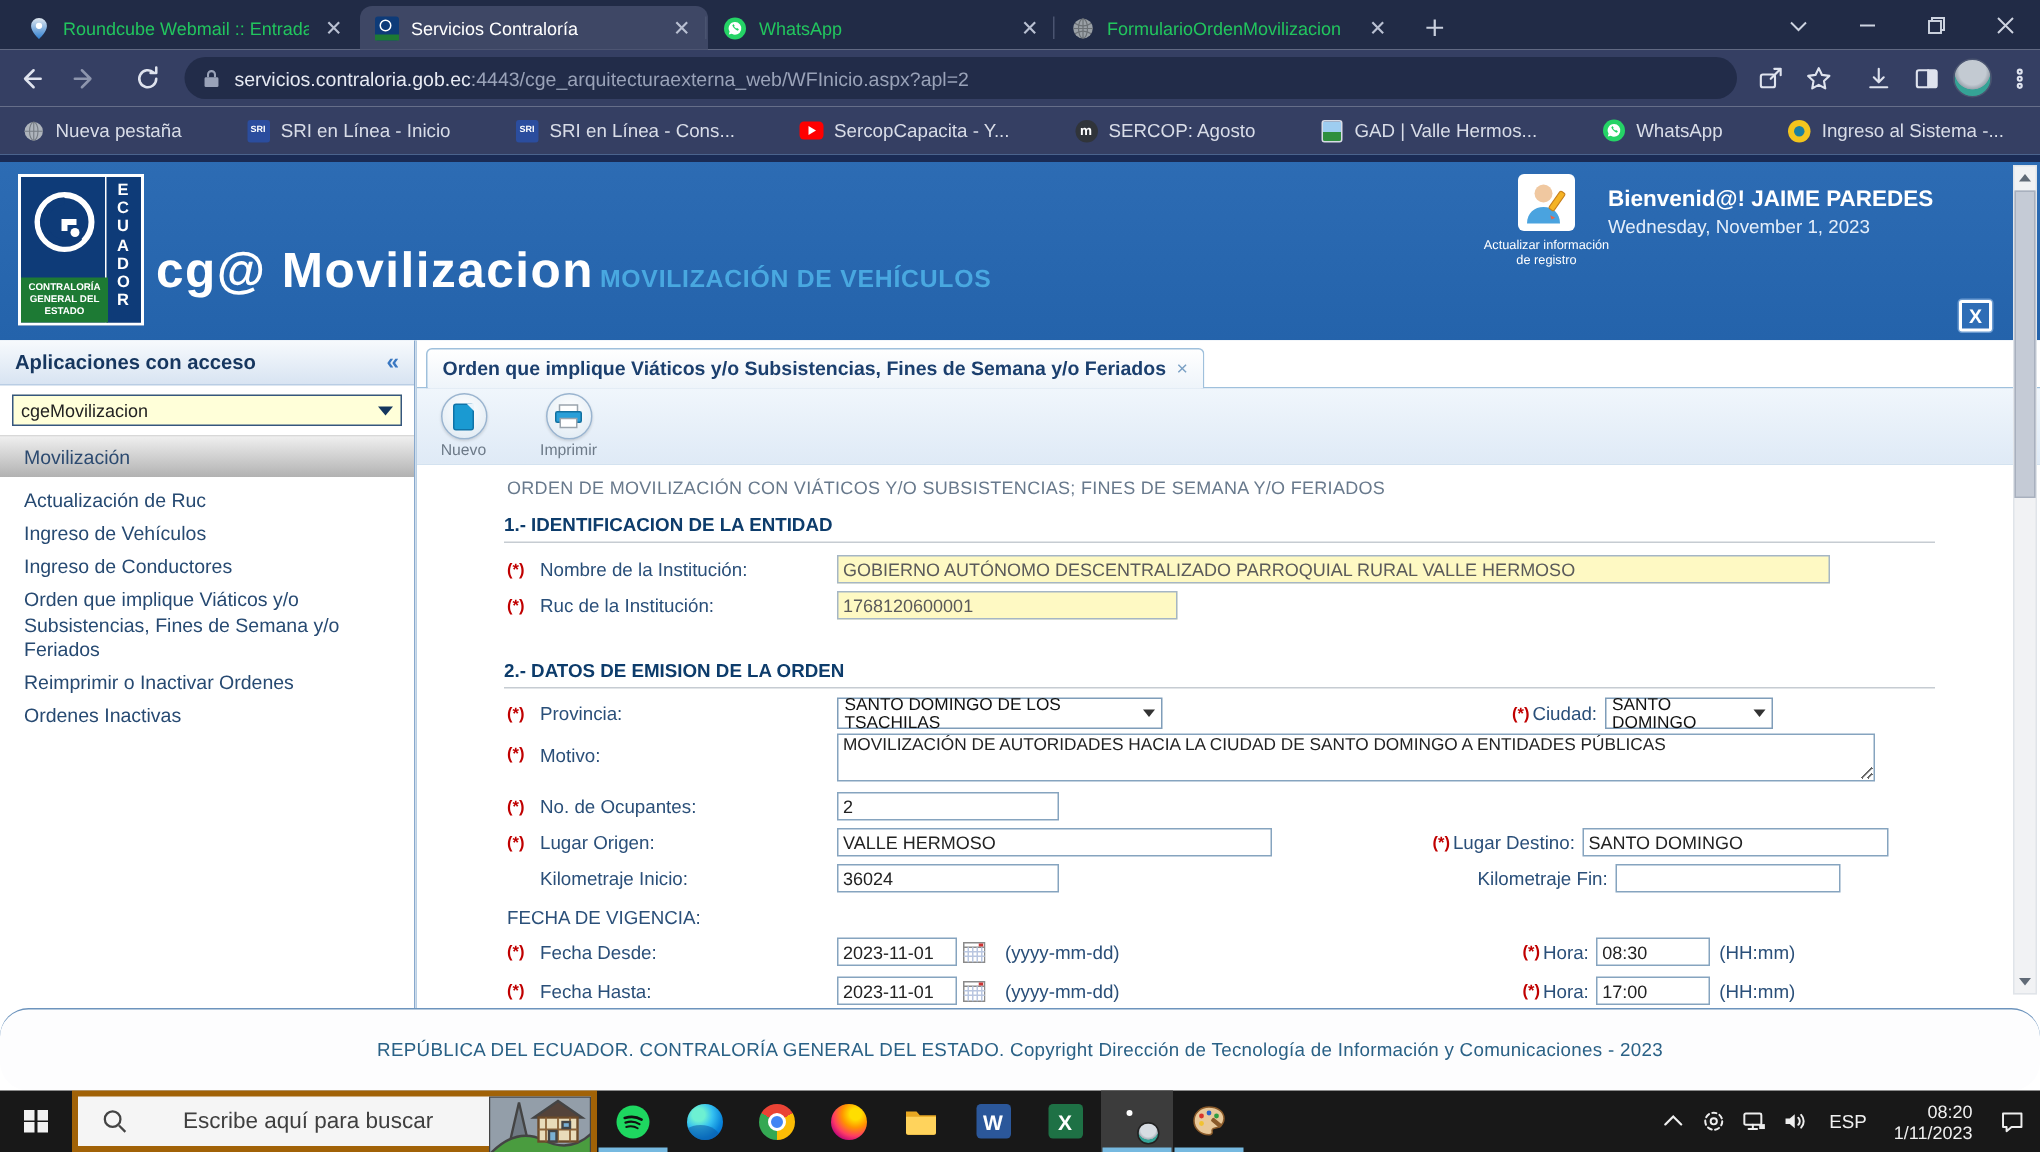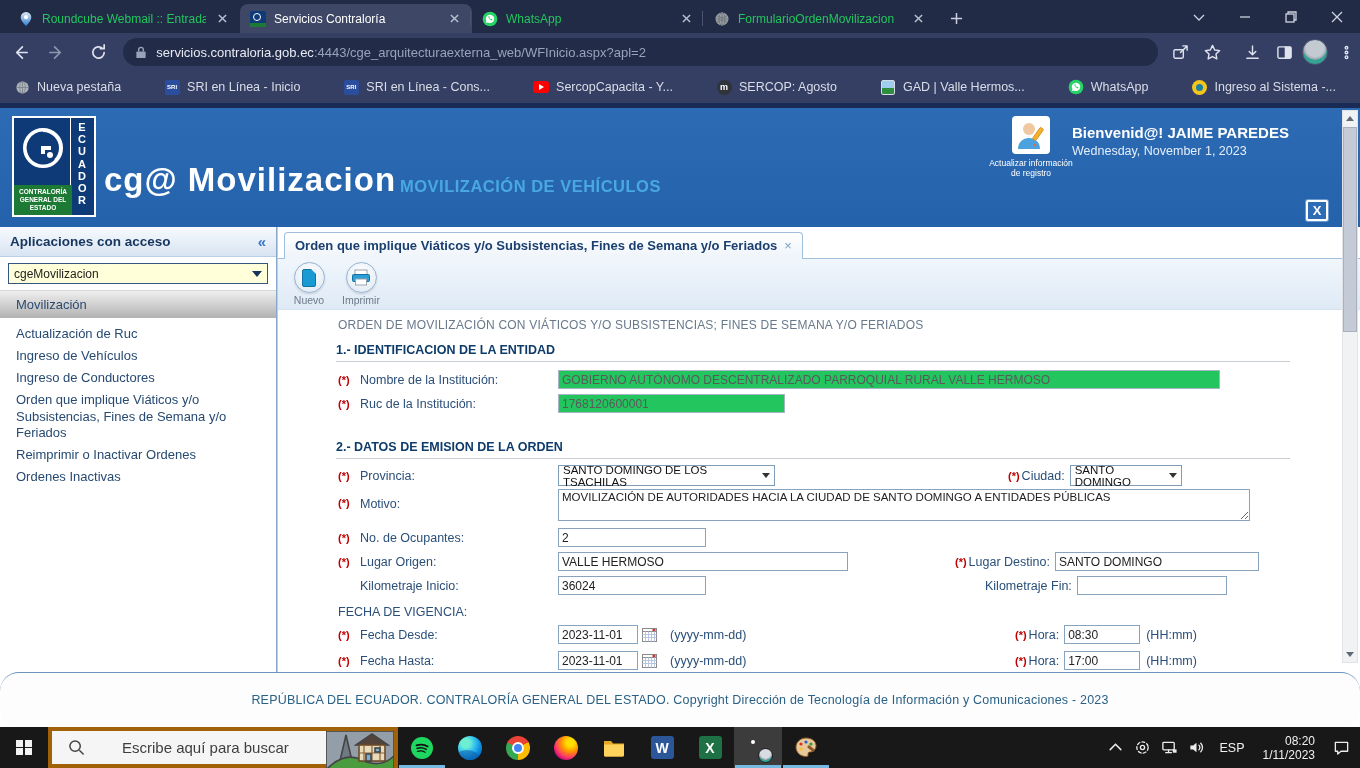--- a/index.html
+++ b/index.html
@@ -79,36 +79,36 @@
   .sb-collapse { color:#3a78c2; font-size:15px; font-weight:bold; }
   .sb-select { margin:6px 8px 0 8px; height:21px; background:#ffffd9; border:1px solid #35567e; display:flex; align-items:center; justify-content:space-between; padding:0 5px; font-size:12px; color:#222; }
   .sb-section { margin-top:6px; height:28px; background:linear-gradient(180deg,#efefef,#b2b2b2); display:flex; align-items:center; padding:0 16px; font-size:13px; color:#2c4a70; border-top:1px solid #d8d8d8; }
   .sb-items { list-style:none; margin-top:8px; padding:0 14px 0 16px; }
   .sb-items li { font-size:13px; line-height:16.5px; color:#274a72; margin-bottom:5.5px; cursor:pointer; }
 
   .main { flex:1; border-left:1px solid #b9cfe4; position:relative; background:#fff; }
   .tabrow { height:32px; background:#fff; border-bottom:1px solid #9fc0dc; padding-left:6px; display:flex; align-items:flex-end; }
   .mtab { display:flex; align-items:center; gap:7px; border:1px solid #9fc0dc; border-bottom:none; border-radius:4px 4px 0 0; background:linear-gradient(180deg,#ffffff,#eef4fa); padding:5px 10px 6px 10px; font-size:13px; font-weight:bold; color:#1b3f6e; position:relative; top:1px; }
   .mtab .x { color:#7aa0c4; font-weight:normal; font-size:13px; }
-  .tstrip { height:51px; background:linear-gradient(180deg,#f0f6fc,#dfeaf6); border-bottom:1px solid #d3e2f0; display:flex; padding:3px 0 0 8px; gap:6px; }
+  .tstrip { height:51px; background:linear-gradient(180deg,#f0f6fc,#dfeaf6); border-bottom:1px solid #d3e2f0; display:flex; padding:3px 0 0 8px; gap:24px; }
   .tbtn { width:46px; display:flex; flex-direction:column; align-items:center; }
   .tbtn .circ { width:31px; height:31px; border-radius:50%; border:1px solid #9ab4cf; background:radial-gradient(circle at 50% 35%,#ffffff,#dce8f2); display:flex; align-items:center; justify-content:center; box-shadow:0 1px 2px rgba(0,0,0,.15); }
   .tbtn .lbl { font-size:10.5px; color:#6d7a88; margin-top:1px; }
   .ic-doc { width:14px; height:18px; background:#1a9ad2; border:1px solid #0f73a8; border-radius:2px; position:relative; }
   .ic-doc::after { content:""; position:absolute; right:-1px; top:-1px; border-left:5px solid transparent; border-top:5px solid #eaf4fb; }
 
   .fc { position:relative; margin-left:58px; width:954px; height:362px; font-size:12.5px; color:#2a4f79; }
   .fr { position:absolute; left:0; width:100%; height:21px; display:flex; align-items:center; }
   .ftitle { position:absolute; top:8px; left:2px; color:#68798c; font-size:12px; letter-spacing:0.2px; }
   .sech { position:absolute; left:0; width:100%; font-weight:bold; color:#0d3c6b; font-size:12.5px; border-bottom:1px solid #c6ccd2; padding-bottom:4px; }
   .req { color:#c00000; font-weight:bold; font-size:11px; width:18px; flex:0 0 18px; margin-left:2px; }
   .noreq { width:18px; flex:0 0 18px; margin-left:2px; }
   .flabel { margin-left:4px; }
   .fi { position:absolute; height:19px; border:1px solid #86a4bf; font-family:"Liberation Sans",sans-serif; font-size:12px; color:#222; padding:1px 3px; background:#fff; }
-  .fi:disabled { background:#22c55e; color:#5a5a5a; border-color:#a5b6c5; }
+  .fi:disabled { background:#fef9c3; color:#5a5a5a; border-color:#a5b6c5; }
   .fsel { position:absolute; height:21px; border:1px solid #7f9db9; background:#fff; display:flex; align-items:center; justify-content:space-between; font-size:11.5px; color:#111; padding:0 4px; }
   .tri { width:0; height:0; border-left:4px solid transparent; border-right:4px solid transparent; border-top:5px solid #333; margin-left:6px; }
   .tri.big { border-left-width:5px; border-right-width:5px; border-top-width:6px; border-top-color:#14365e; }
   .rgrp { position:absolute; display:flex; align-items:center; height:21px; }
   .rgrp .req { width:auto; flex:none; margin:0 2px 0 0; }
   .fmt { margin-left:6px; color:#2a4f79; }
   .ta { position:absolute; top:0; height:32px; border:1px solid #86a4bf; font-family:"Liberation Sans",sans-serif; font-size:11.5px; color:#222; padding:1px 3px; resize:both; line-height:13px; }
   .calbtn { position:absolute; left:306px; width:17px; height:16px; display:flex; align-items:center; }
 
   .pfooter { position:absolute; top:569px; left:0; width:1360px; height:55px; background:#fdfdfe; border-top:1px solid #6d94bd; display:flex; justify-content:center;border-radius:19px; }

